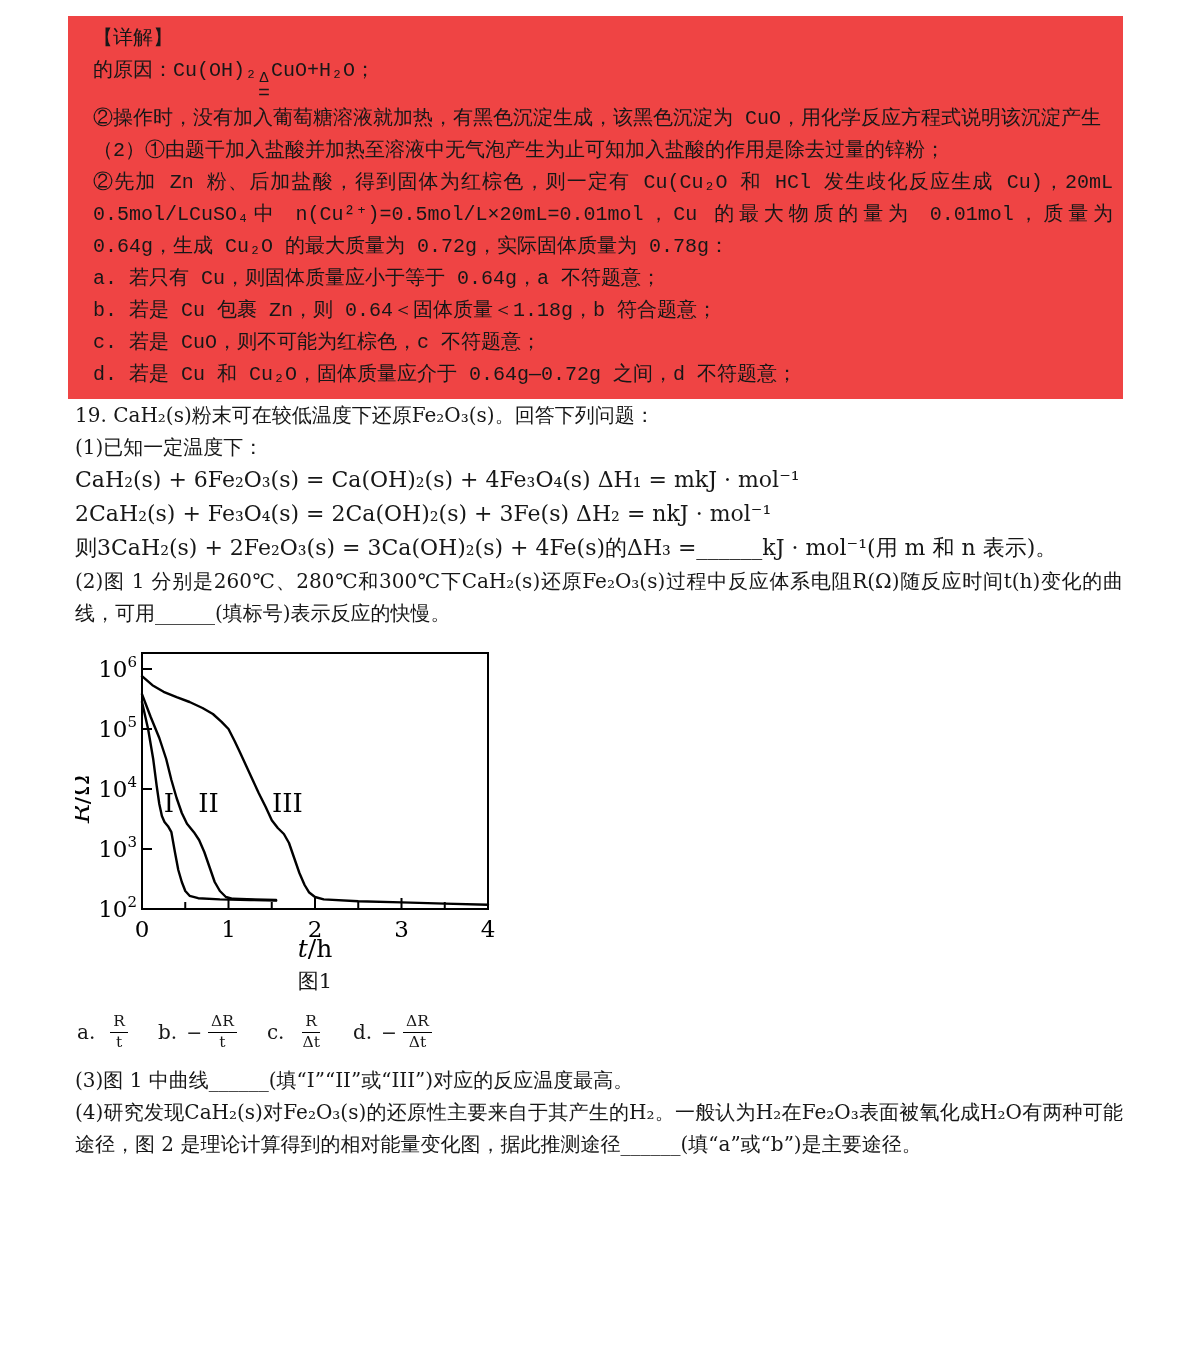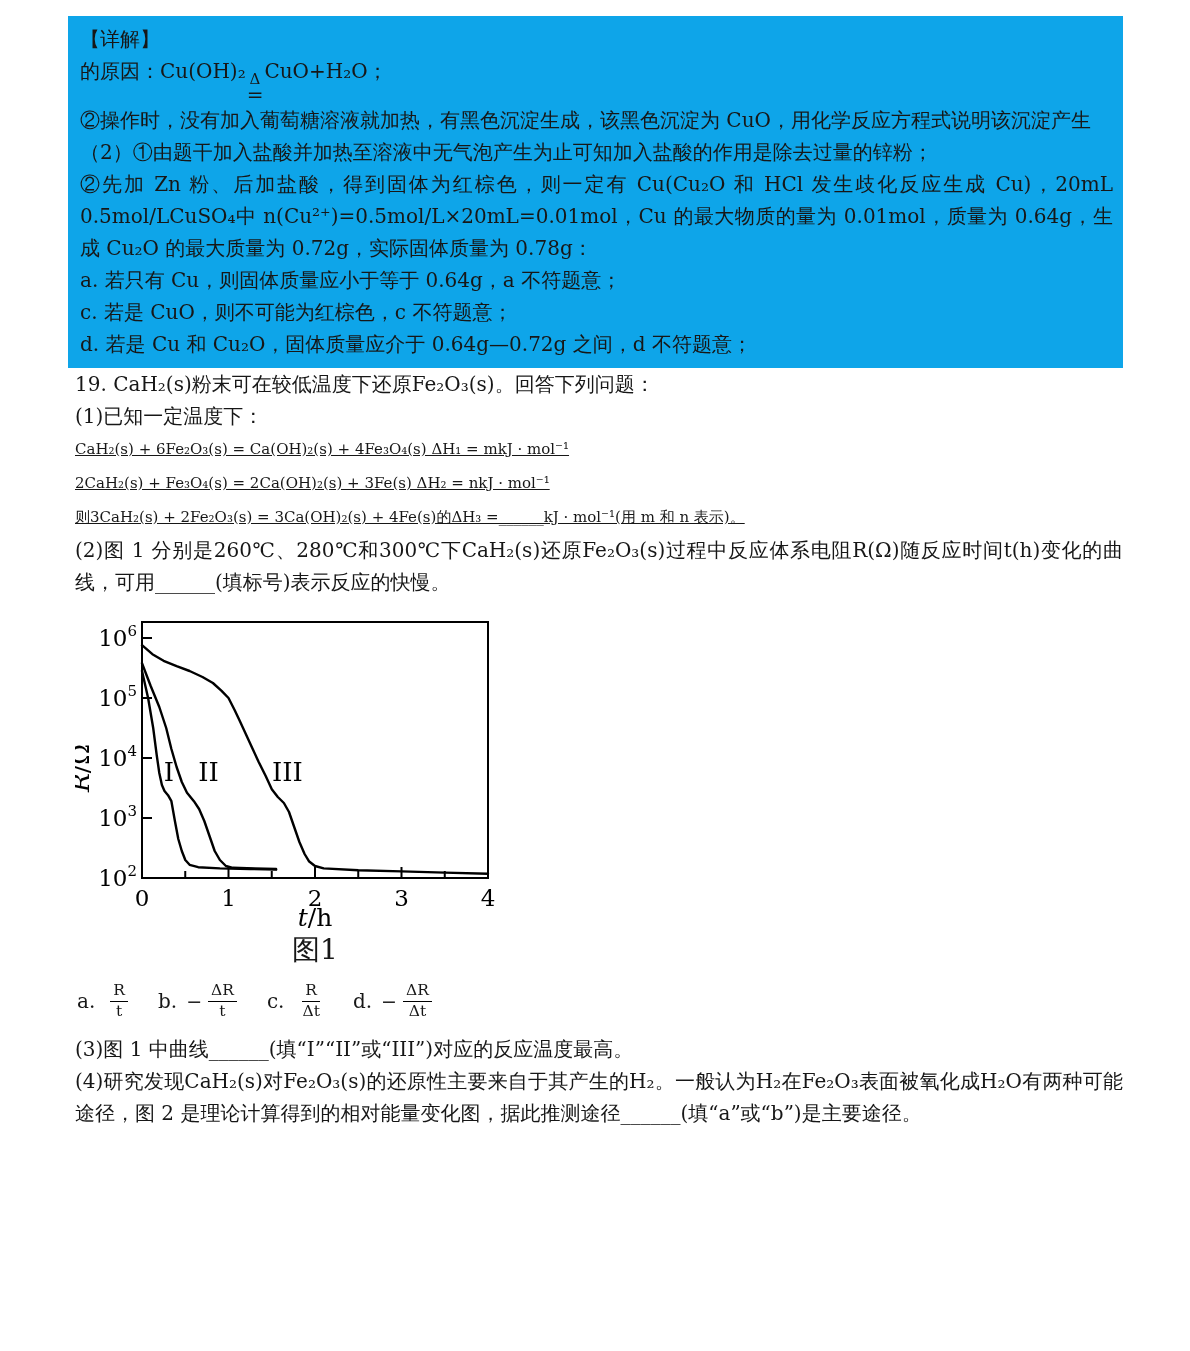--- a/index.html
+++ b/index.html
@@ -1,26 +1,26 @@
 <!DOCTYPE html>
 <html><head>
 <meta charset="utf-8">
 <style>
   html,body{margin:0;padding:0;background:#ffffff;}
   body{width:1190px;font-family:"DejaVu Serif","Liberation Serif",serif;color:#171717;}
   .page{padding:16px 67px 20px 75px;font-size:20px;line-height:32px;}
   .page p{margin:0;text-align:justify;}
-  .highlight{background:#0ea5e9;margin-left:-7px;padding:7px 10px 8px 12px;}
+  .highlight{background:#ef4444;margin-left:-7px;padding:7px 10px 8px 25px;font-family:Liberation Mono, monospace;}
   .overset{display:inline-flex;flex-direction:column;align-items:center;vertical-align:-6px;line-height:1;margin:0 1px;}
   .overset .top{font-size:15px;line-height:13px;}
   .overset .bot{font-size:20px;line-height:18px;}
-  .eqline{font-size:15px;line-height:34px;text-align:left;white-space:nowrap;text-decoration:underline;}
+  .eqline{font-size:22px;line-height:34px;text-align:left;white-space:nowrap;}
   .figure{margin-top:20px;}
   .figure svg{display:block;}
-  .caption{width:480px;text-align:center;font-size:28px;margin:2px 0 14px 0;line-height:30px;}
+  .caption{width:480px;text-align:center;font-size:21px;margin:2px 0 14px 0;line-height:30px;}
   .opts{display:flex;align-items:center;gap:30px;margin:12px 0 10px 2px;line-height:normal;height:44px;}
   .opt{display:inline-flex;align-items:center;gap:9px;font-size:20px;}
   .sign{font-size:19px;margin-right:-3px;}
   .frac{display:inline-flex;flex-direction:column;align-items:center;font-size:15.5px;line-height:1.25;}
   .frac .num{border-bottom:1.4px solid #000;padding:0 3px;}
   .frac .den{padding:0 3px;}
 </style>
 </head>
 <body>
 
@@ -31,20 +31,21 @@
     <p>
       <span>的原因：Cu(OH)₂</span><span class="overset">
           <span class="top">Δ</span>
           <span class="bot">=</span>
         </span><span>CuO+H₂O；</span>
     </p>
     <p>②操作时，没有加入葡萄糖溶液就加热，有黑色沉淀生成，该黑色沉淀为 CuO，用化学反应方程式说明该沉淀产生</p>
     <p>（2）①由题干加入盐酸并加热至溶液中无气泡产生为止可知加入盐酸的作用是除去过量的锌粉；</p>
     <p>②先加 Zn 粉、后加盐酸，得到固体为红棕色，则一定有 Cu(Cu₂O 和 HCl 发生歧化反应生成 Cu)，20mL 0.5mol/LCuSO₄中 n(Cu²⁺)=0.5mol/L×20mL=0.01mol，Cu 的最大物质的量为 0.01mol，质量为 0.64g，生成 Cu₂O 的最大质量为 0.72g，实际固体质量为 0.78g：</p>
     <p>a. 若只有 Cu，则固体质量应小于等于 0.64g，a 不符题意；</p>
+    <p>b. 若是 Cu 包裹 Zn，则 0.64＜固体质量＜1.18g，b 符合题意；</p>
     <p>c. 若是 CuO，则不可能为红棕色，c 不符题意；</p>
     <p>d. 若是 Cu 和 Cu₂O，固体质量应介于 0.64g—0.72g 之间，d 不符题意；</p>
   </section>
 
   <section>
     <p>19. CaH₂(s)粉末可在较低温度下还原Fe₂O₃(s)。回答下列问题：</p>
     <p>(1)已知一定温度下：</p>
     <p class="eqline">CaH₂(s) + 6Fe₂O₃(s) = Ca(OH)₂(s) + 4Fe₃O₄(s)  ΔH₁ = mkJ · mol⁻¹</p>
     <p class="eqline">2CaH₂(s) + Fe₃O₄(s) = 2Ca(OH)₂(s) + 3Fe(s)  ΔH₂ = nkJ · mol⁻¹</p>
     <p class="eqline">则3CaH₂(s) + 2Fe₂O₃(s) = 3Ca(OH)₂(s) + 4Fe(s)的ΔH₃ =______kJ · mol⁻¹(用 m 和 n 表示)。</p>

